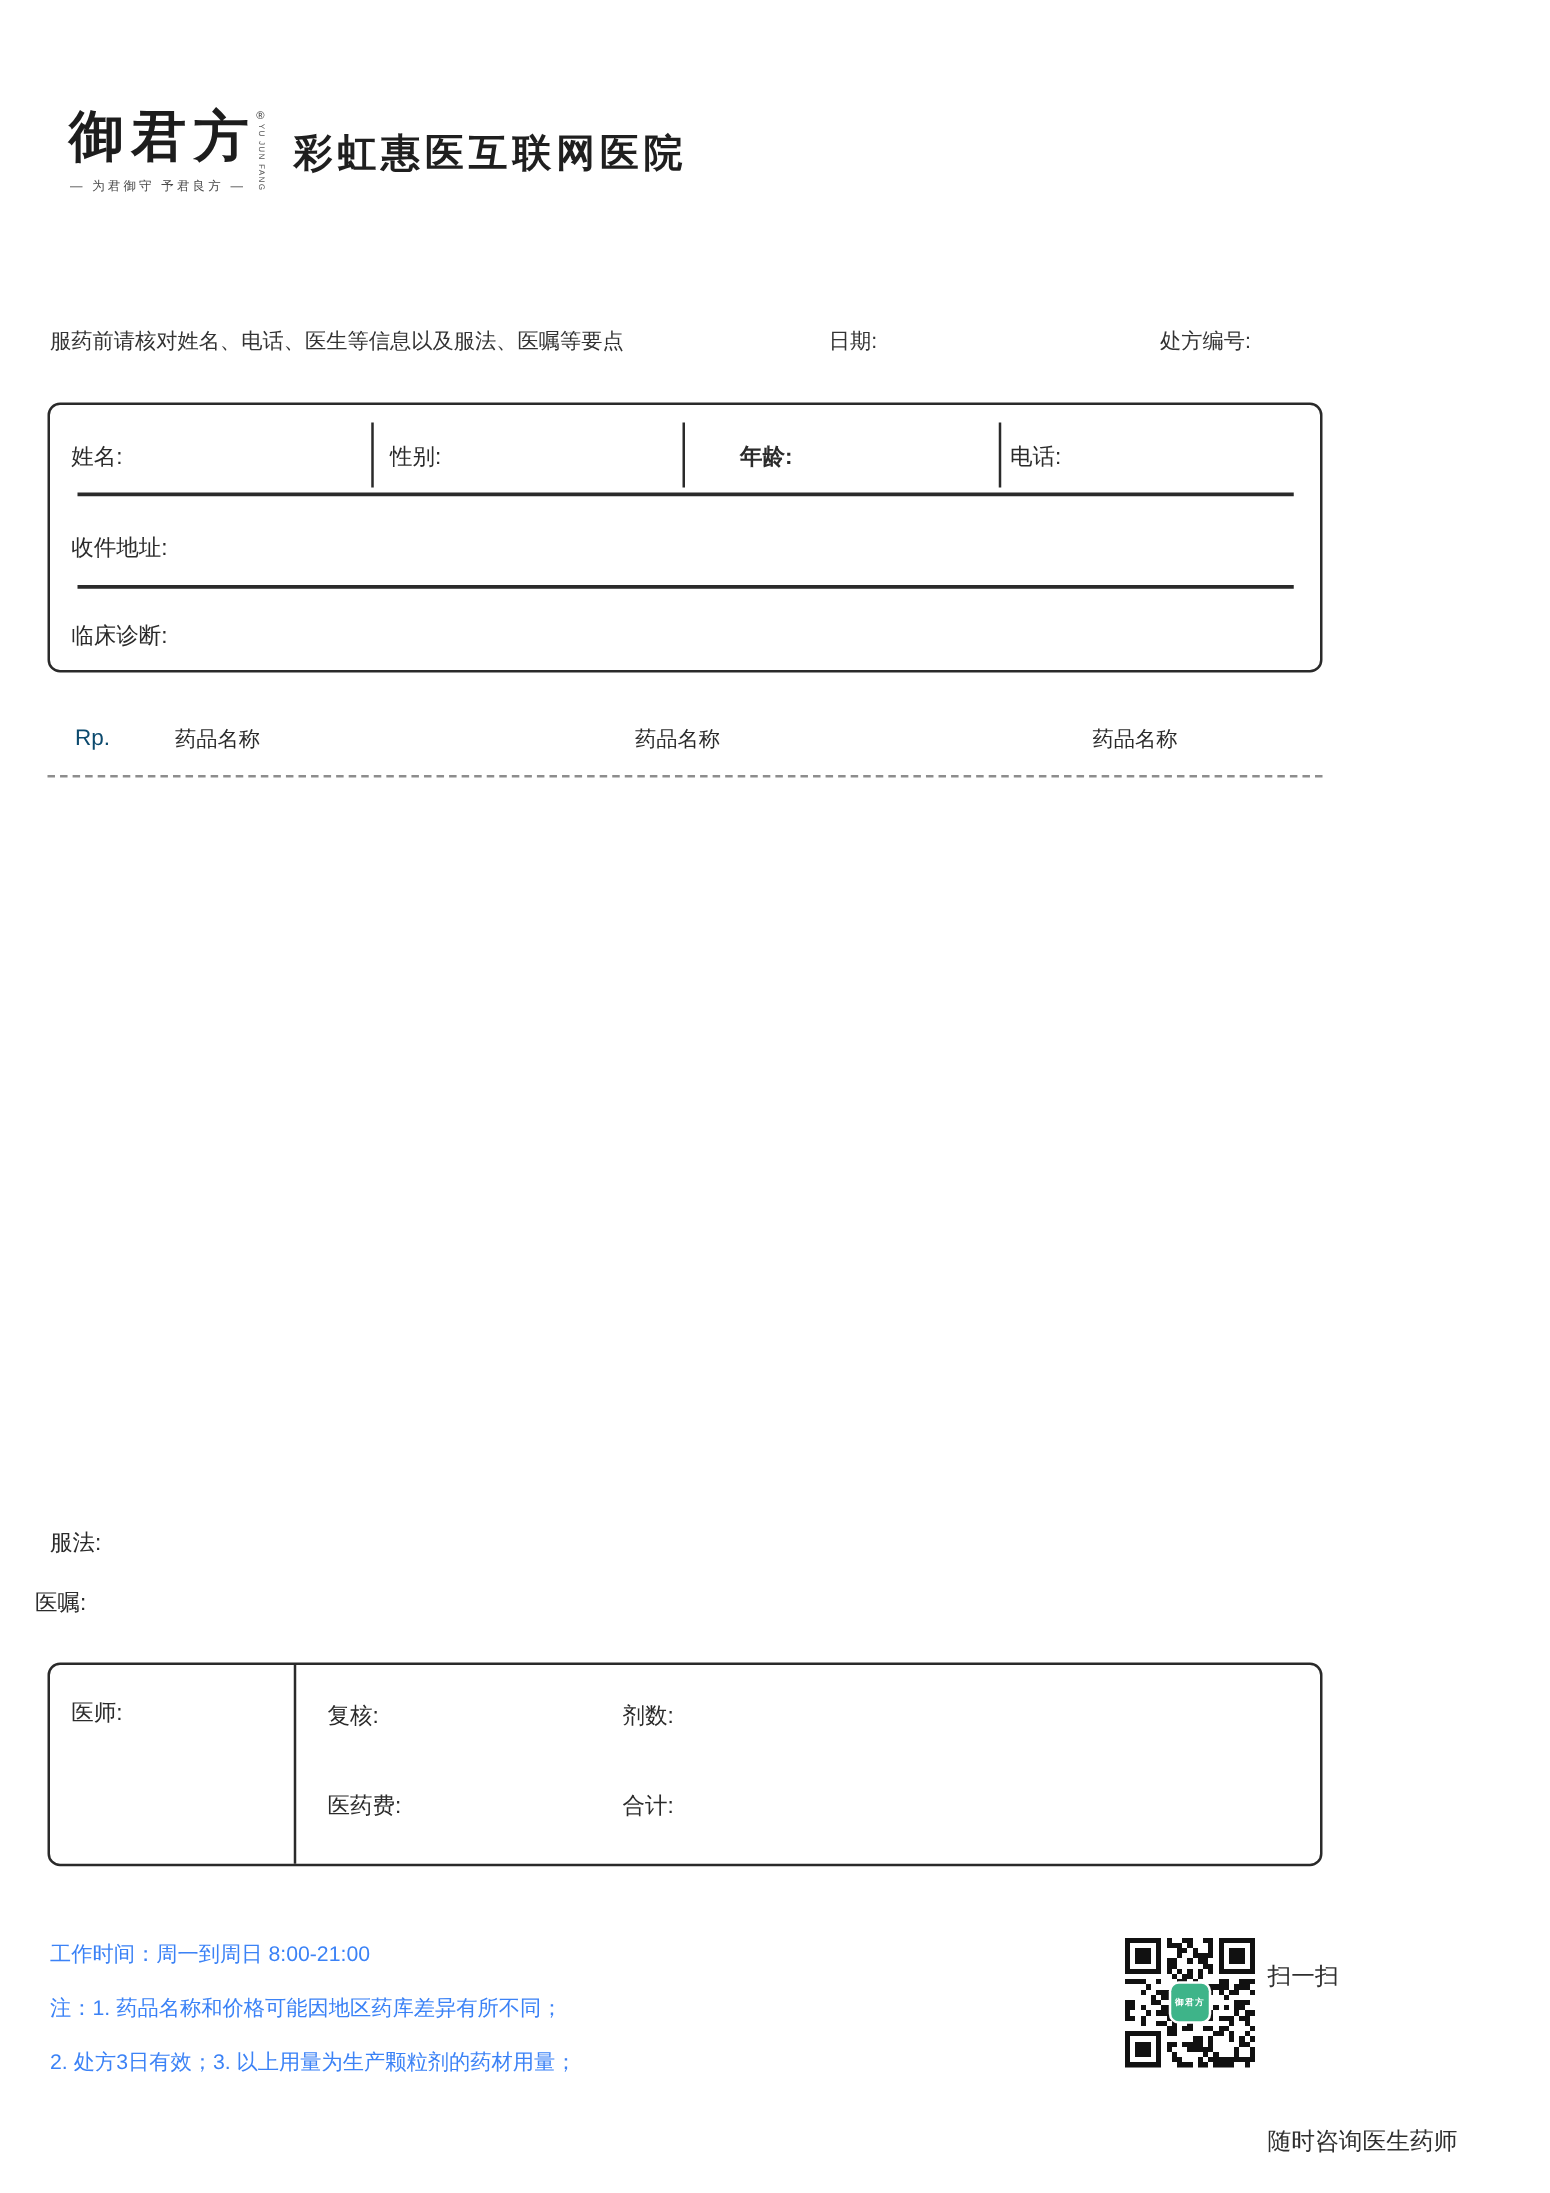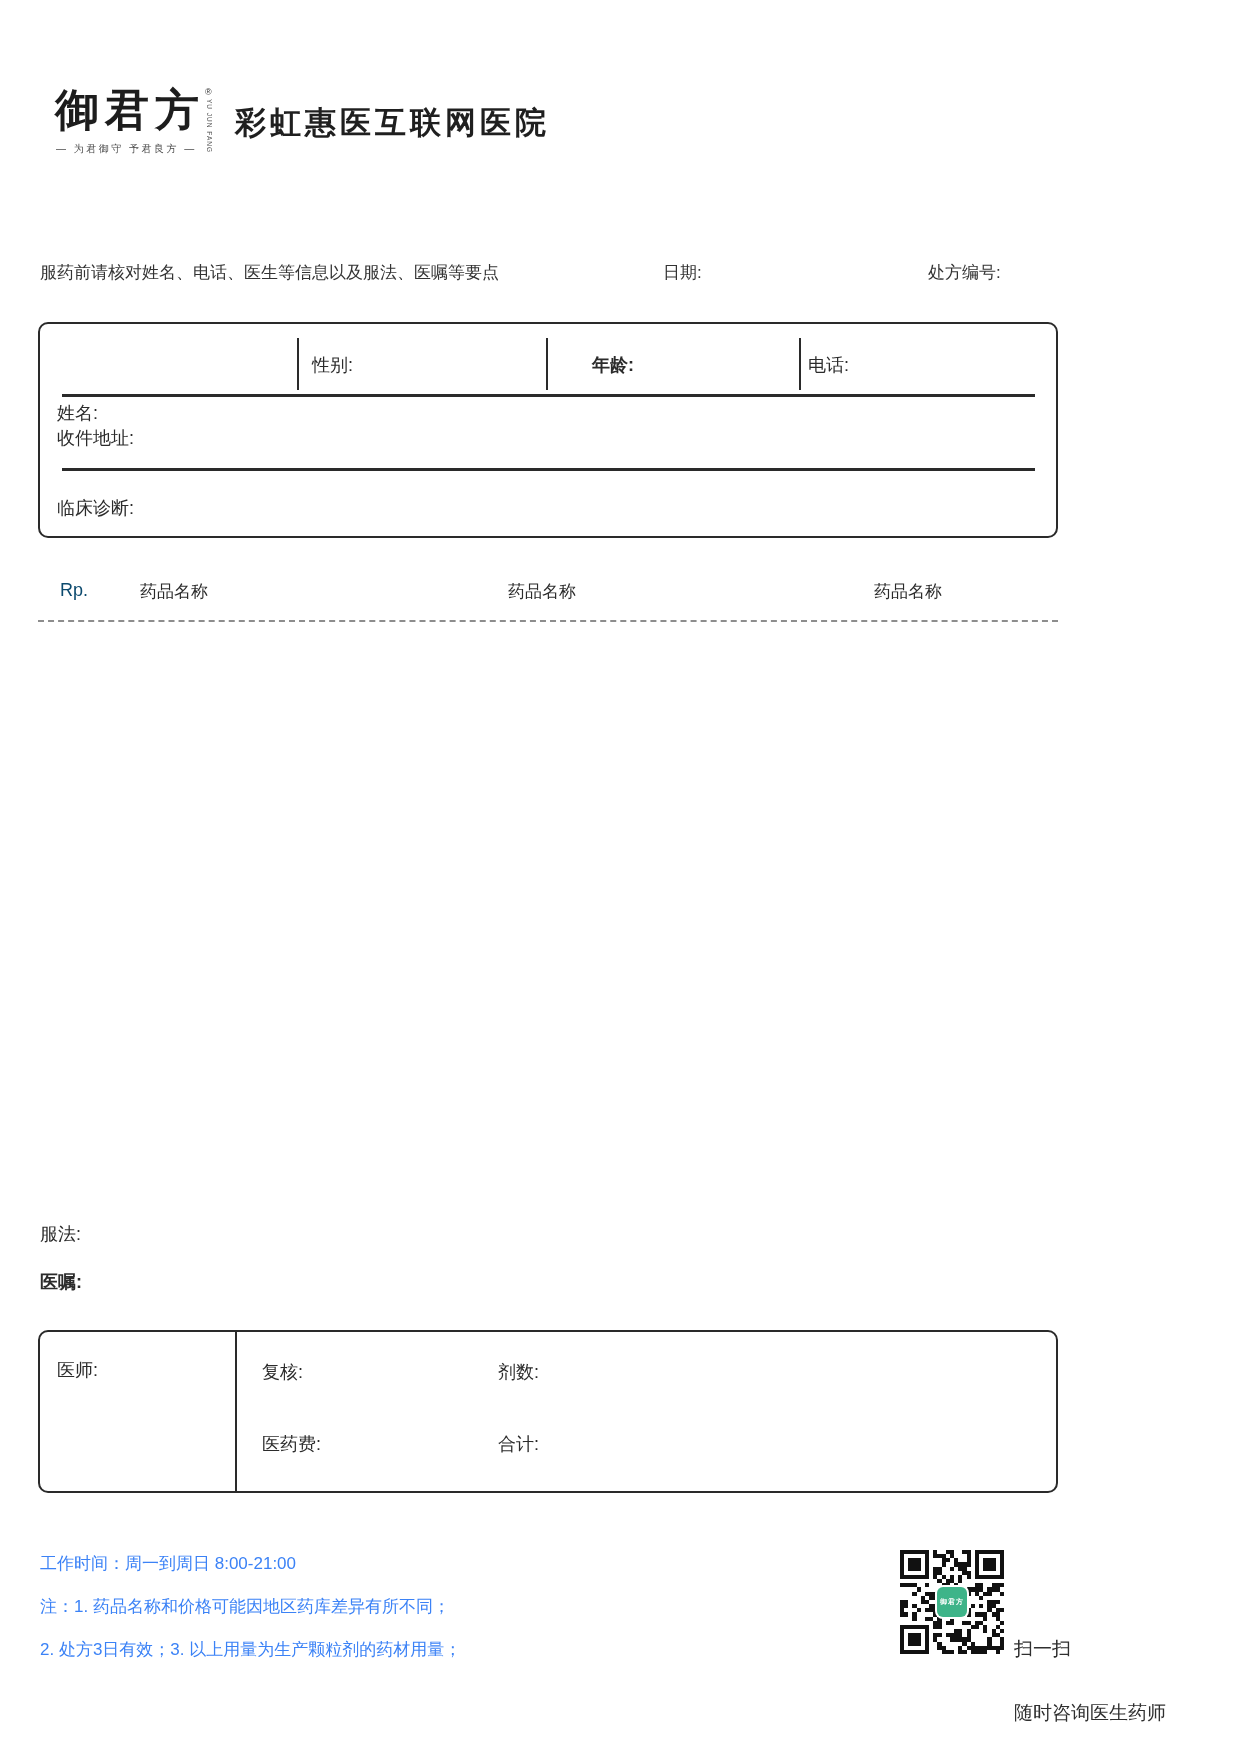--- a/index.html
+++ b/index.html
@@ -73,42 +73,42 @@
   </div>
   <div class="abs logo-tagline" style="left:56px;top:142px;">— 为君御守 予君良方 —</div>
   <div class="abs notice-text" style="left:40px;top:261px;">服药前请核对姓名、电话、医生等信息以及服法、医嘱等要点</div>
 
   <div class="abs hospital-title" style="left:235px;top:102px;">彩虹惠医互联网医院</div>
   <div class="abs notice-text" style="left:663px;top:261px;">日期:</div>
   <div class="abs notice-text" style="left:928px;top:261px;">处方编号:</div>
 
   <div class="abs round-box" style="left:38px;top:322px;width:1020px;height:216px;"></div>
 
-  <div class="abs field-label" style="left:57px;top:353px;margin-top:48px;">姓名:</div>
+  <div class="abs field-label" style="left:57px;top:353px;">姓名:</div>
   <div class="abs field-label" style="left:312px;top:353px;">性别:</div>
   <div class="abs field-label" style="left:592px;top:353px;font-weight:bold;">年龄:</div>
   <div class="abs field-label" style="left:808px;top:353px;">电话:</div>
 
   <div class="abs v-div" style="left:297px;top:338px;height:52px;"></div>
   <div class="abs v-div" style="left:546px;top:338px;height:52px;"></div>
   <div class="abs v-div" style="left:799px;top:338px;height:52px;"></div>
 
   <div class="abs h-line" style="left:62px;top:394px;width:973px;"></div>
   <div class="abs field-label" style="left:57px;top:426px;">收件地址:</div>
   <div class="abs h-line" style="left:62px;top:468px;width:973px;"></div>
   <div class="abs field-label" style="left:57px;top:496px;">临床诊断:</div>
 
   <div class="abs rp-label" style="left:60px;top:580px;">Rp.</div>
   <div class="abs drug-col-header" style="left:140px;top:580px;">药品名称</div>
   <div class="abs drug-col-header" style="left:508px;top:580px;">药品名称</div>
   <div class="abs drug-col-header" style="left:874px;top:580px;">药品名称</div>
   <div class="abs dashed-line" style="left:38px;top:620px;width:1020px;"></div>
 
   <div class="abs field-label" style="left:40px;top:1222px;">服法:</div>
-  <div class="abs field-label" style="left:40px;top:1270px;font-weight:bold;">医嘱:</div>
+  <div class="abs field-label" style="left:28px;top:1270px;">医嘱:</div>
 
   <div class="abs round-box" style="left:38px;top:1330px;width:1020px;height:163px;"></div>
   <div class="abs v-div" style="left:235px;top:1331px;height:160px;"></div>
   <div class="abs field-label" style="left:57px;top:1358px;">医师:</div>
   <div class="abs field-label" style="left:262px;top:1360px;">复核:</div>
   <div class="abs field-label" style="left:498px;top:1360px;">剂数:</div>
   <div class="abs field-label" style="left:262px;top:1432px;">医药费:</div>
   <div class="abs field-label" style="left:498px;top:1432px;">合计:</div>
 
   <div class="abs footer-text" style="left:40px;top:1552px;">工作时间：周一到周日 8:00-21:00</div>
@@ -390,16 +390,16 @@
         <rect x="14" y="24" width="1" height="1"></rect>
         <rect x="15" y="24" width="1" height="1"></rect>
         <rect x="17" y="24" width="1" height="1"></rect>
         <rect x="18" y="24" width="1" height="1"></rect>
         <rect x="19" y="24" width="1" height="1"></rect>
         <rect x="20" y="24" width="1" height="1"></rect>
         <rect x="23" y="24" width="1" height="1"></rect>
       </svg>
     <div class="qr-logo" id="qr-logo" style="background: rgb(62, 180, 137);">御君方</div>
   </div>
-  <div class="abs qr-caption" style="left:1014px;top:1636px;text-align:right;">扫一扫</div>
+  <div class="abs qr-caption" style="left:1014px;top:1568px;text-align:right;">扫一扫</div>
   <div class="abs qr-caption" style="left:1014px;top:1700px;">随时咨询医生药师</div>
 
 </div>
 
 </body></html>

